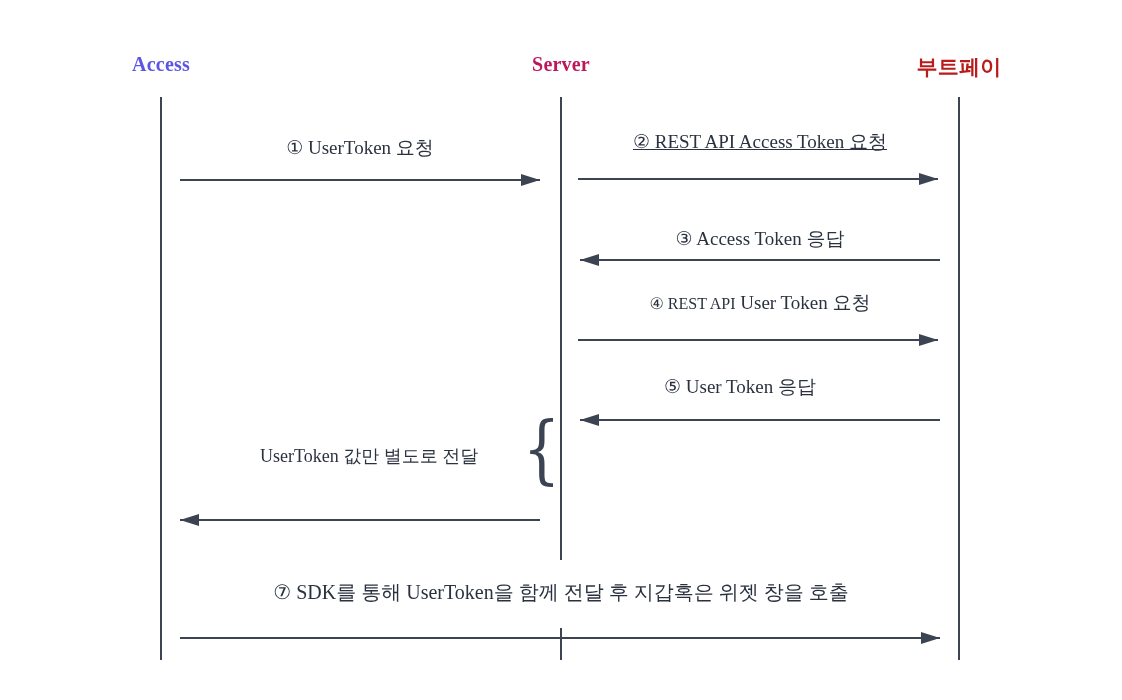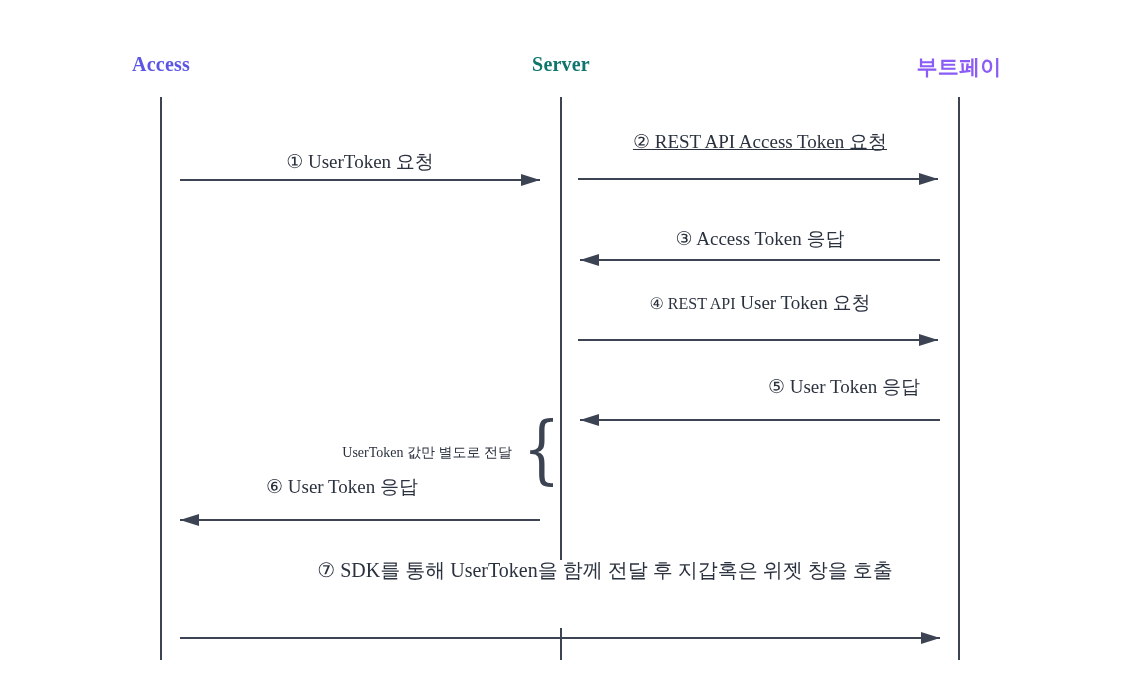--- a/index.html
+++ b/index.html
@@ -15,22 +15,22 @@
   .participant {
     position: absolute;
     top: 53px;
     width: 160px;
     text-align: center;
     font-size: 20px;
     font-weight: bold;
     letter-spacing: 0.2px;
   }
   .p-client  { left: 81px;  color: #5b55e6; }
-  .p-server  { left: 481px; color: #0f766e; }
-  .p-bootpay { left: 879px; color: #8b5cf6; font-size: 21px; }
+  .p-server  { left: 481px; color: #be185d; }
+  .p-bootpay { left: 879px; color: #b91c1c; font-size: 21px; }
 
   
   .lifeline {
     position: absolute;
     width: 2px;
     background: #3c4352;
   }
   .ll-client  { left: 160px; top: 97px; height: 563px; }
   .ll-server  { left: 560px; top: 97px; height: 463px; }
   .ll-server2 { left: 560px; top: 628px; height: 32px; }
@@ -61,22 +61,22 @@
   }
   .msg-label .small-prefix { font-size: 16px; font-family: Liberation Serif, serif; }
   .msg7-label { font-size: 20px; }
 
   
   .note {
     position: absolute;
     left: 260px;
     top: 444px;
     width: 252px;
-    text-align: right;
-    font-size: 14px;
+    text-align: left;
+    font-size: 18px;
     color: #2b323f;
     white-space: nowrap;
   }
   .brace {
     position: absolute;
     left: 518px;
     top: 412px;
     font-size: 74px;
     line-height: 1.0;
     color: #3c4352;
@@ -91,21 +91,21 @@
 
   <div class="participant p-client">Access</div>
   <div class="participant p-server">Server</div>
   <div class="participant p-bootpay">부트페이</div>
 
   <div class="lifeline ll-client"></div>
   <div class="lifeline ll-server"></div>
   <div class="lifeline ll-server2"></div>
   <div class="lifeline ll-bootpay"></div>
 
-  <div class="msg-label" style="left:180px; top:149px; width:360px;">① UserToken 요청</div>
+  <div class="msg-label" style="left:180px; top:135px; width:360px;">① UserToken 요청</div>
   <div class="msg-line" style="left:180px; top:179px; width:360px;">
     <div class="head-right"></div>
   </div>
 
   <div class="msg-label" style="left:580px; top:129px; width:360px;text-decoration:underline;">② REST API Access Token 요청</div>
   <div class="msg-line" style="left:578px; top:178px; width:360px;">
     <div class="head-right"></div>
   </div>
 
   <div class="msg-label" style="left:580px; top:226px; width:360px;">③ Access Token 응답</div>
@@ -113,31 +113,30 @@
     <div class="head-left"></div>
   </div>
 
   <div class="msg-label" style="left:580px; top:290px; width:360px;">
     <span class="small-prefix">④ REST API</span><span> User Token 요청</span>
   </div>
   <div class="msg-line" style="left:578px; top:339px; width:360px;">
     <div class="head-right"></div>
   </div>
 
-  <div class="msg-label" style="left:560px; top:374px; width:360px;text-align:right;">⑤ User Token 응답</div>
+  <div class="msg-label" style="left:560px; top:374px; width:360px;">⑤ User Token 응답</div>
   <div class="msg-line" style="left:580px; top:419px; width:360px;">
     <div class="head-left"></div>
   </div>
 
   <div class="note">UserToken 값만 별도로 전달</div>
   <div class="brace">{</div>
 
-  <div class="msg-label" style="left:162px; top:474px; width:360px;">⑥ User Token 응답</div>
   <div class="msg-line" style="left:180px; top:519px; width:360px;">
     <div class="head-left"></div>
   </div>
 
-  <div class="msg-label msg7-label" style="left:161px; top:557px; width:800px;margin-left:44px;">⑦ SDK를 통해 UserToken을 함께 전달 후 지갑혹은 위젯 창을 호출</div>
+  <div class="msg-label msg7-label" style="left:161px; top:579px; width:800px;">⑦ SDK를 통해 UserToken을 함께 전달 후 지갑혹은 위젯 창을 호출</div>
   <div class="msg-line" style="left:180px; top:637px; width:760px;">
     <div class="head-right"></div>
   </div>
 
 </div>
 
 </body></html>

